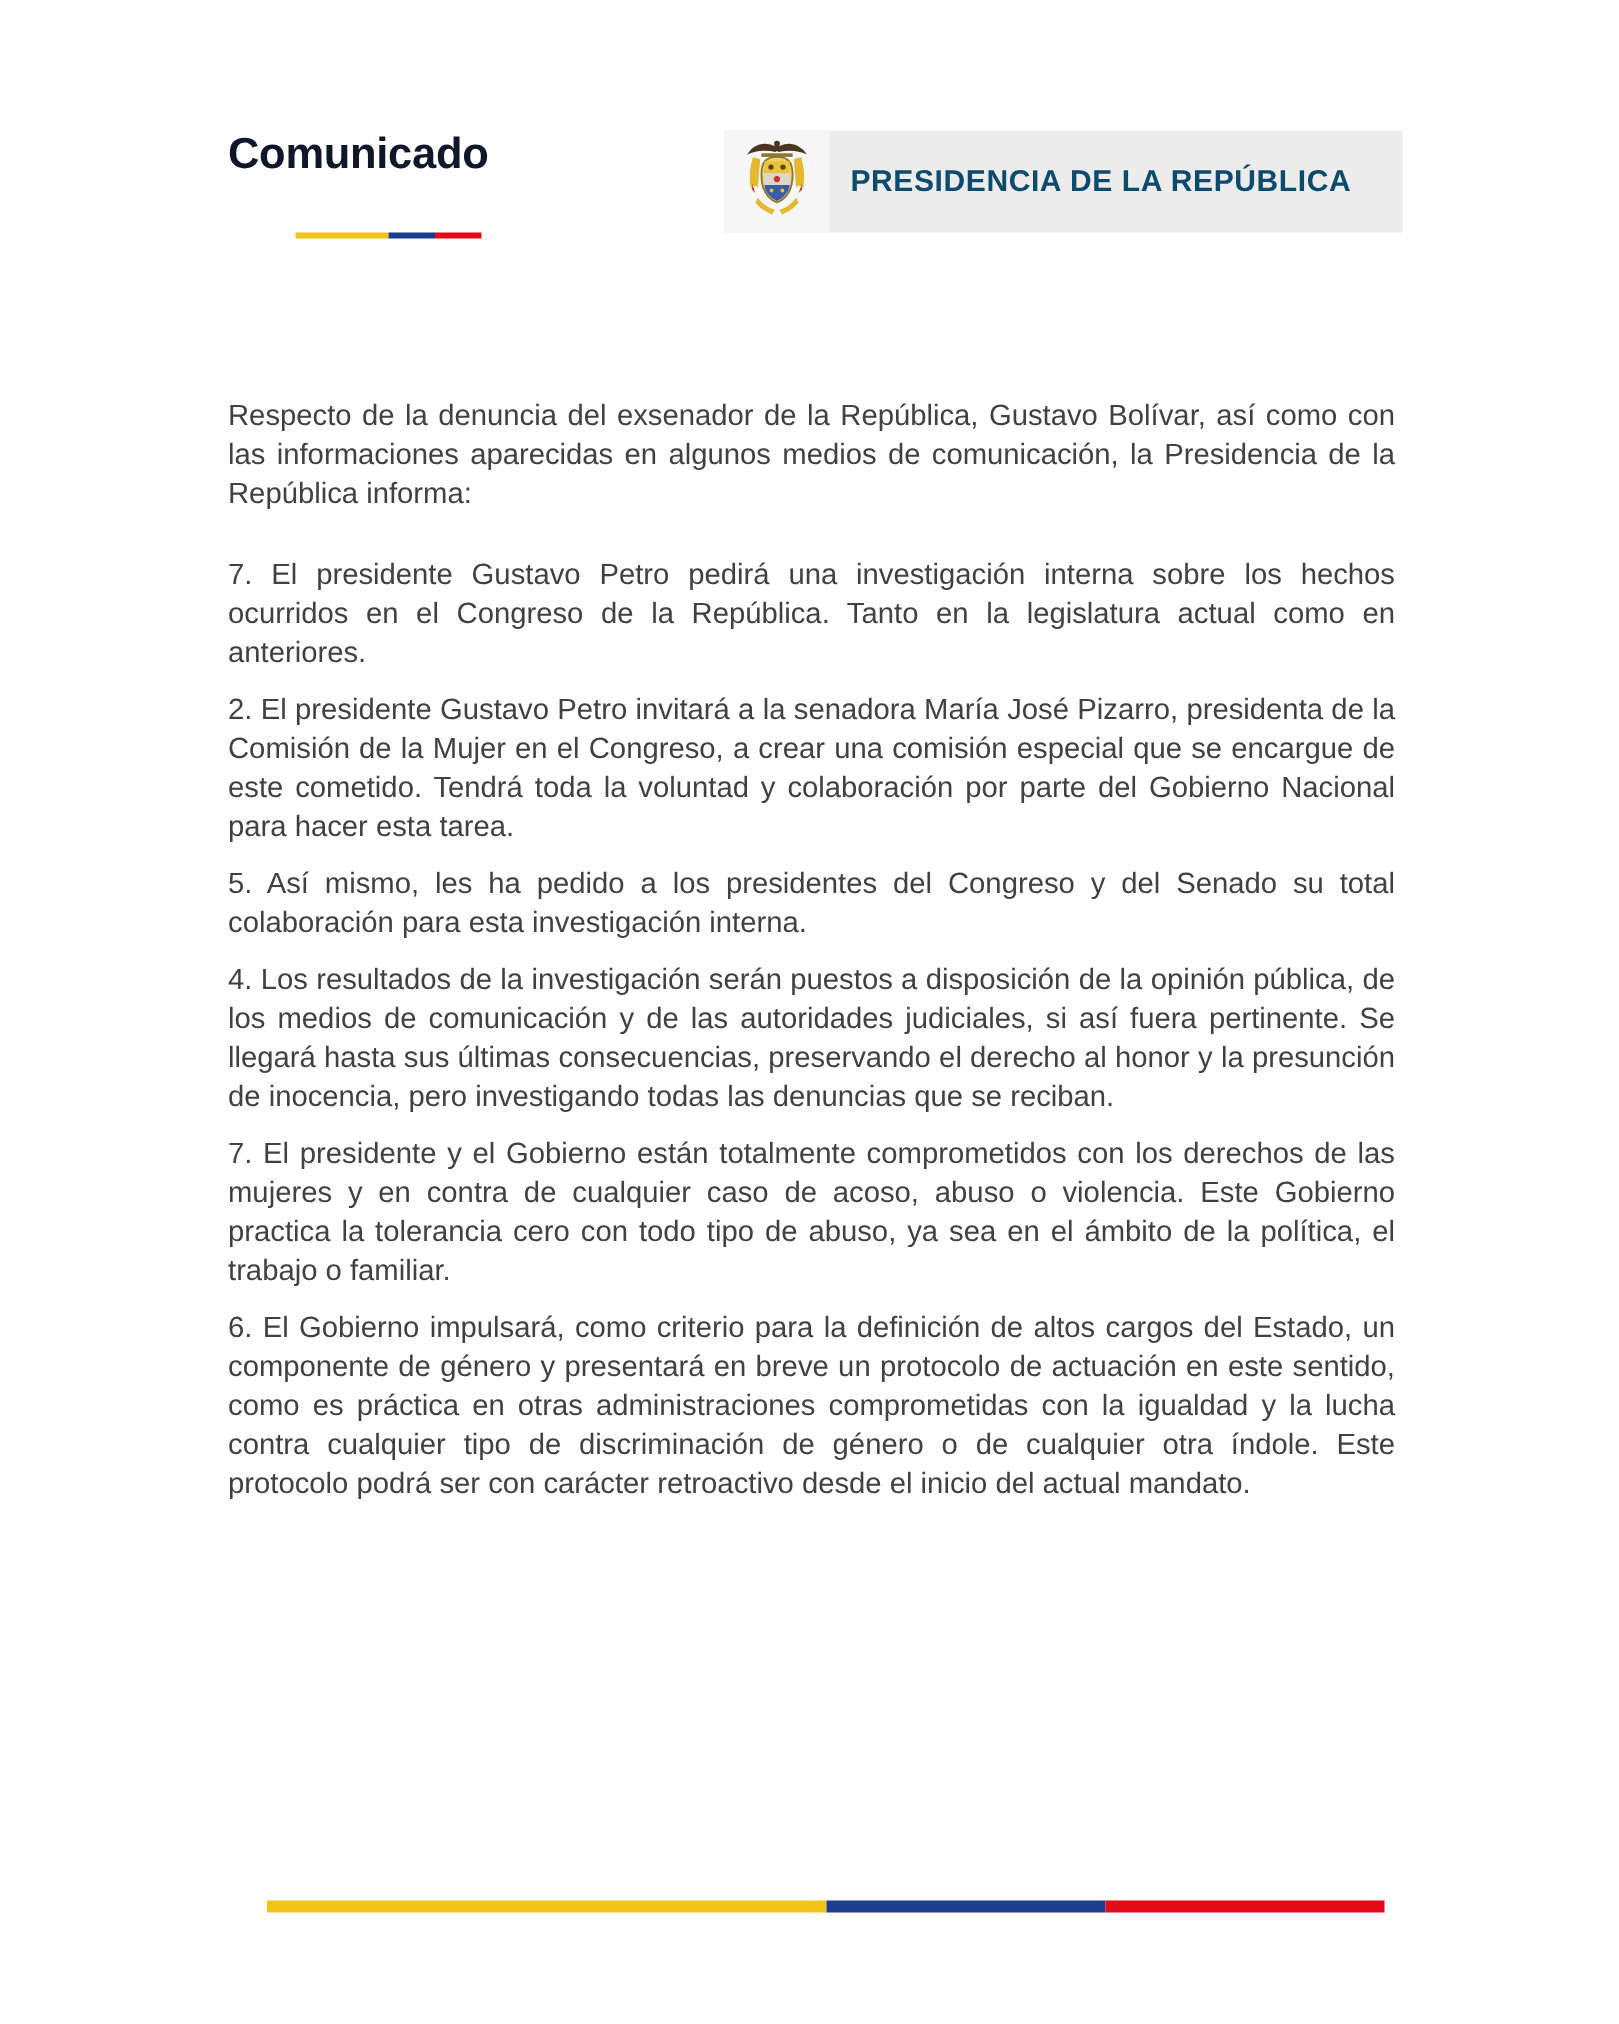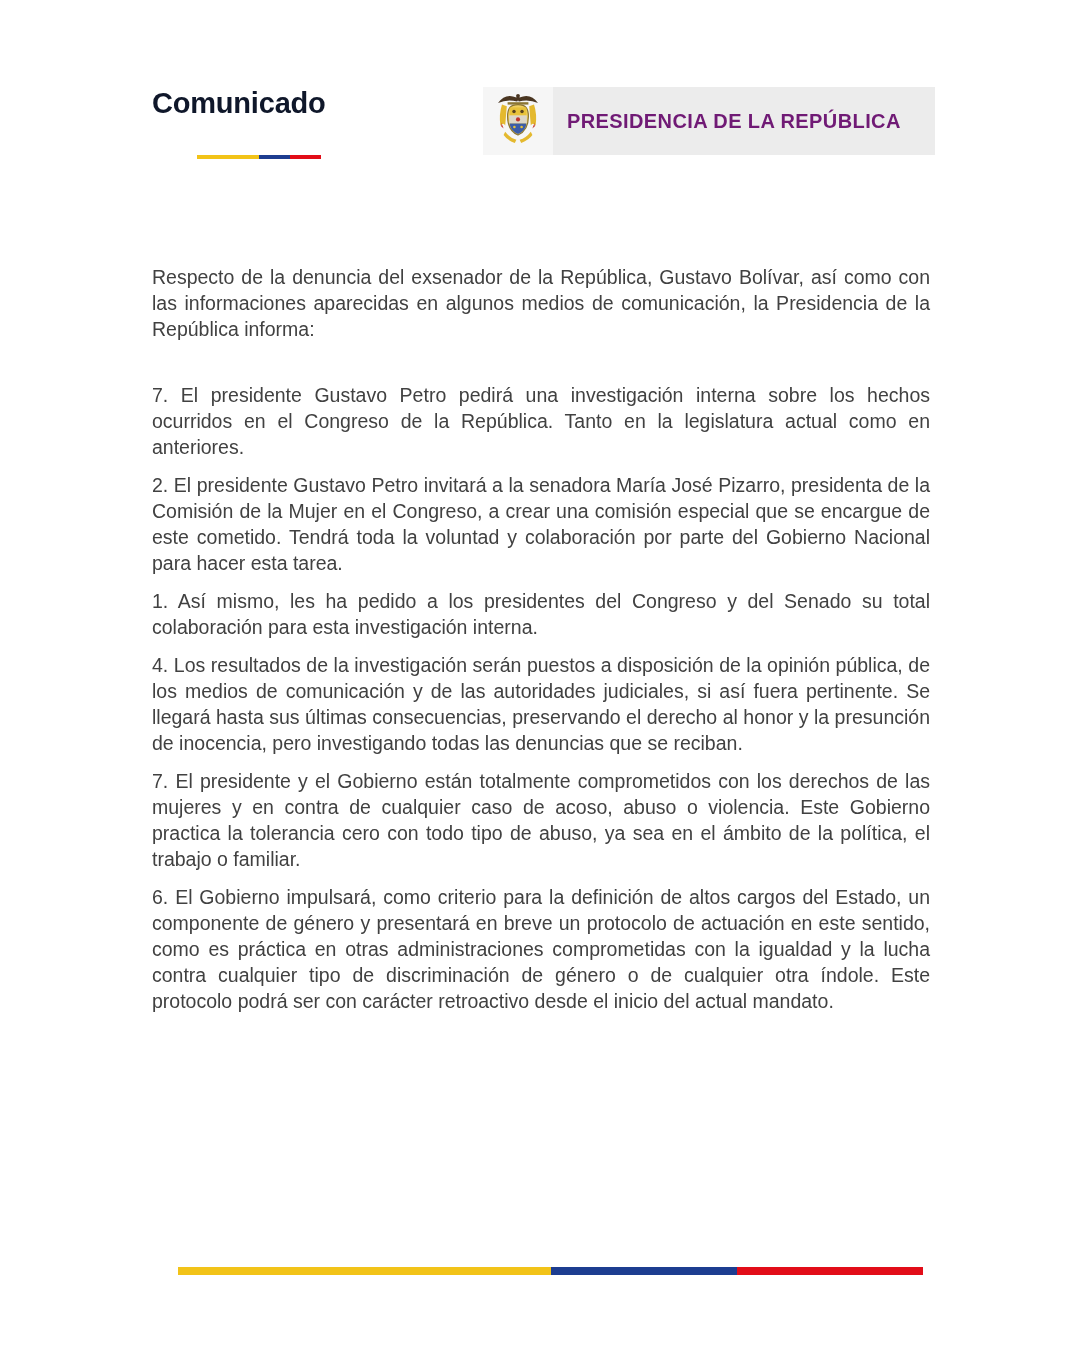--- a/index.html
+++ b/index.html
@@ -30,32 +30,32 @@
     display:flex;align-items:center;
   }
   .logo-box{
     width:70px;height:68px;background:#f6f6f6;
     display:flex;align-items:center;justify-content:center;
     flex:0 0 auto;
   }
   .banner-title{
     margin-left:14px;
     font-size:20px;font-weight:700;
-    letter-spacing:0.4px;color:#701a75;
+    letter-spacing:0.4px;color:#0c4a6e;
     white-space:nowrap;
   }
 
   
   .content{
     position:absolute;left:152px;top:264px;width:778px;
     font-size:19.5px;line-height:26px;color:#414141;
     text-align:justify;
   }
   .content p{margin:0 0 12px 0;}
-  .content p.intro{margin-bottom:40px;}
+  .content p.intro{margin-bottom:28px;}
 
   
   .flag-stripe{display:flex;width:100%;height:100%;}
   .flag-stripe .y{width:50%;background:#f2c318;}
   .flag-stripe .b{width:25%;background:#1d3d90;}
   .flag-stripe .r{width:25%;background:#e20d18;}
 
   .footer-stripe{
     position:absolute;left:178px;top:1267px;
     width:745px;height:8px;display:flex;
@@ -106,21 +106,21 @@
         </svg>
       </span>
     </div>
     <div class="banner-title">PRESIDENCIA DE LA REPÚBLICA</div>
   </div>
 
   <div class="content">
     <p class="intro">Respecto de la denuncia del exsenador de la República, Gustavo Bolívar, así como con las informaciones aparecidas en algunos medios de comunicación, la Presidencia de la República informa:</p>
     <p>7. El presidente Gustavo Petro pedirá una investigación interna sobre los hechos ocurridos en el Congreso de la República. Tanto en la legislatura actual como en anteriores.</p>
     <p>2. El presidente Gustavo Petro invitará a la senadora María José Pizarro, presidenta de la Comisión de la Mujer en el Congreso, a crear una comisión especial que se encargue de este cometido. Tendrá toda la voluntad y colaboración por parte del Gobierno Nacional para hacer esta tarea.</p>
-    <p>1. Así mismo, les ha pedido a los presidentes del Congreso y del Senado su total colaboración para esta investigación interna.</p>
+    <p>5. Así mismo, les ha pedido a los presidentes del Congreso y del Senado su total colaboración para esta investigación interna.</p>
     <p>4. Los resultados de la investigación serán puestos a disposición de la opinión pública, de los medios de comunicación y de las autoridades judiciales, si así fuera pertinente. Se llegará hasta sus últimas consecuencias, preservando el derecho al honor y la presunción de inocencia, pero investigando todas las denuncias que se reciban.</p>
     <p>7. El presidente y el Gobierno están totalmente comprometidos con los derechos de las mujeres y en contra de cualquier caso de acoso, abuso o violencia. Este Gobierno practica la tolerancia cero con todo tipo de abuso, ya sea en el ámbito de la política, el trabajo o familiar.</p>
     <p>6. El Gobierno impulsará, como criterio para la definición de altos cargos del Estado, un componente de género y presentará en breve un protocolo de actuación en este sentido, como es práctica en otras administraciones comprometidas con la igualdad y la lucha contra cualquier tipo de discriminación de género o de cualquier otra índole. Este protocolo podrá ser con carácter retroactivo desde el inicio del actual mandato.</p>
   </div>
 
   <div class="footer-stripe">
     <div class="flag-stripe">
       <div class="y"></div>
       <div class="b"></div>
       <div class="r"></div>

